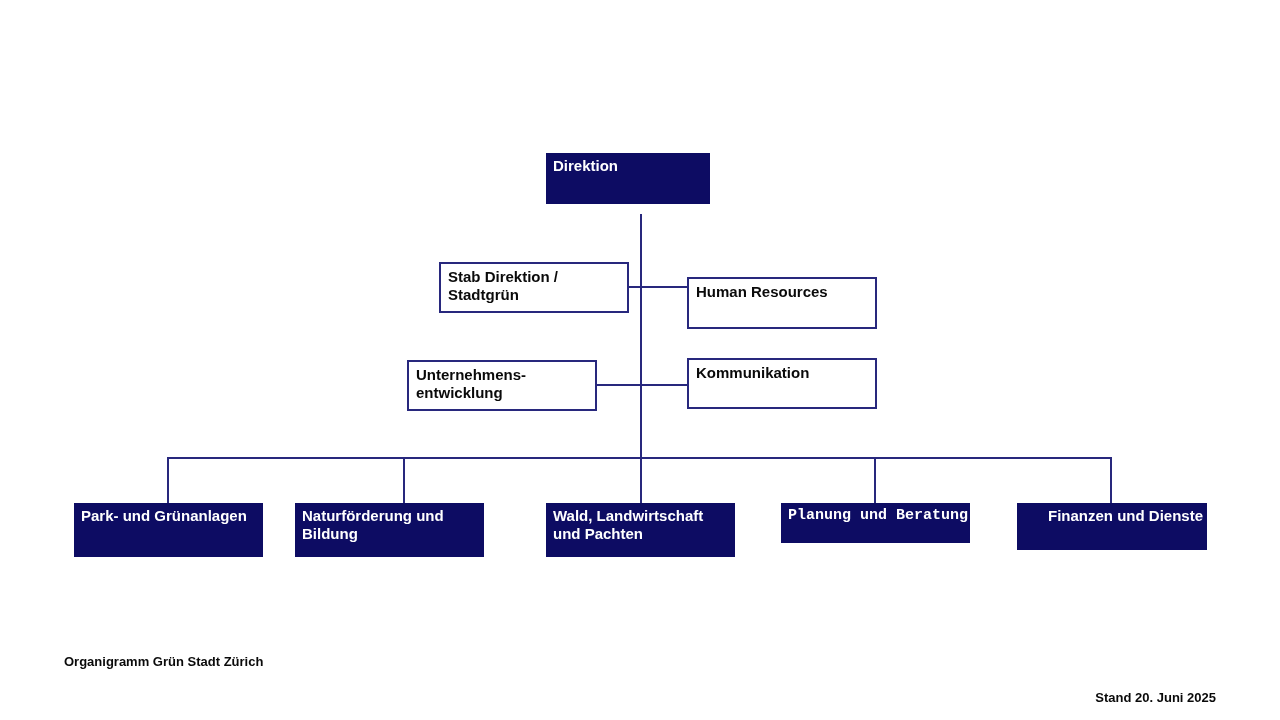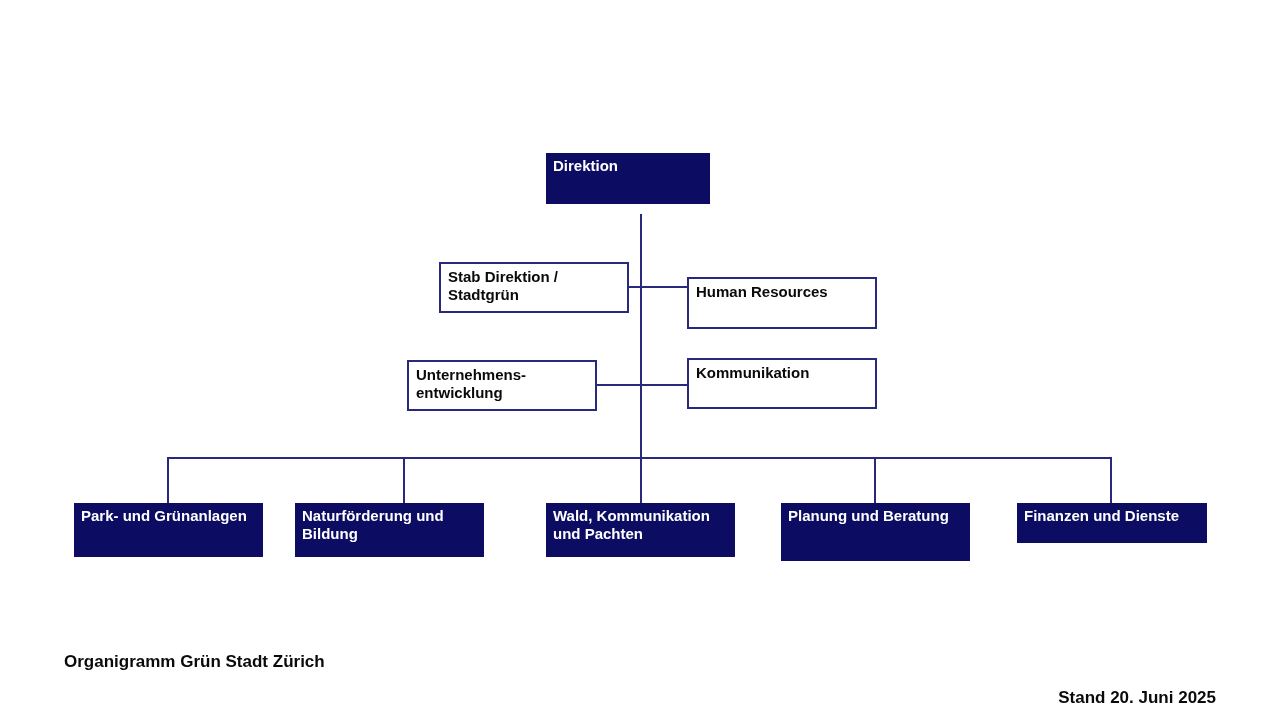--- a/index.html
+++ b/index.html
@@ -37,21 +37,21 @@
     border: 2px solid var(--navy-line);
     color: var(--text-dark);
   }
   .line {
     position: absolute;
     background: var(--navy-line);
   }
   .footer-note {
     position: absolute;
     font-weight: bold;
-    font-size: 17px;
+    font-size: 13px;
     line-height: 16px;
     color: var(--text-dark);
   }
 </style>
 </head>
 <body>
 
 <div class="canvas">
 
   <div class="line" style="left:640px; top:214px; width:2px; height:289px;"></div>
@@ -68,21 +68,21 @@
   <div class="box outlined" style="left:407px; top:262px; width:190px; height:51px;margin-left:32px;">Stab Direktion /
 Stadtgrün</div>
   <div class="box outlined" style="left:687px; top:277px; width:190px; height:52px;">Human Resources</div>
   <div class="box outlined" style="left:407px; top:360px; width:190px; height:51px;">Unternehmens-
 entwicklung</div>
   <div class="box outlined" style="left:687px; top:358px; width:190px; height:51px;">Kommunikation</div>
 
   <div class="box filled" style="left:74px; top:503px; width:189px; height:54px;">Park- und Grünanlagen</div>
   <div class="box filled" style="left:295px; top:503px; width:189px; height:54px;">Naturförderung und
 Bildung</div>
-  <div class="box filled" style="left:546px; top:503px; width:189px; height:54px;">Wald, Kommunikation
+  <div class="box filled" style="left:546px; top:503px; width:189px; height:54px;">Wald, Landwirtschaft
 und Pachten</div>
-  <div class="box filled" style="left:781px; top:503px; width:189px; height:58px;">Planung und Beratung</div>
-  <div class="box filled" style="left:1017px; top:503px; width:190px; height:40px;">Finanzen und Dienste</div>
+  <div class="box filled" style="left:781px; top:503px; width:189px; height:40px;font-family:Liberation Mono, monospace;">Planung und Beratung</div>
+  <div class="box filled" style="left:1017px; top:503px; width:190px; height:47px;text-align:right;">Finanzen und Dienste</div>
 
   <div class="footer-note" style="left:64px; top:654px;">Organigramm Grün Stadt Zürich</div>
   <div class="footer-note" style="right:64px; top:654px;margin-top:36px;">Stand 20. Juni 2025</div>
 
 </div>
 
 </body></html>

